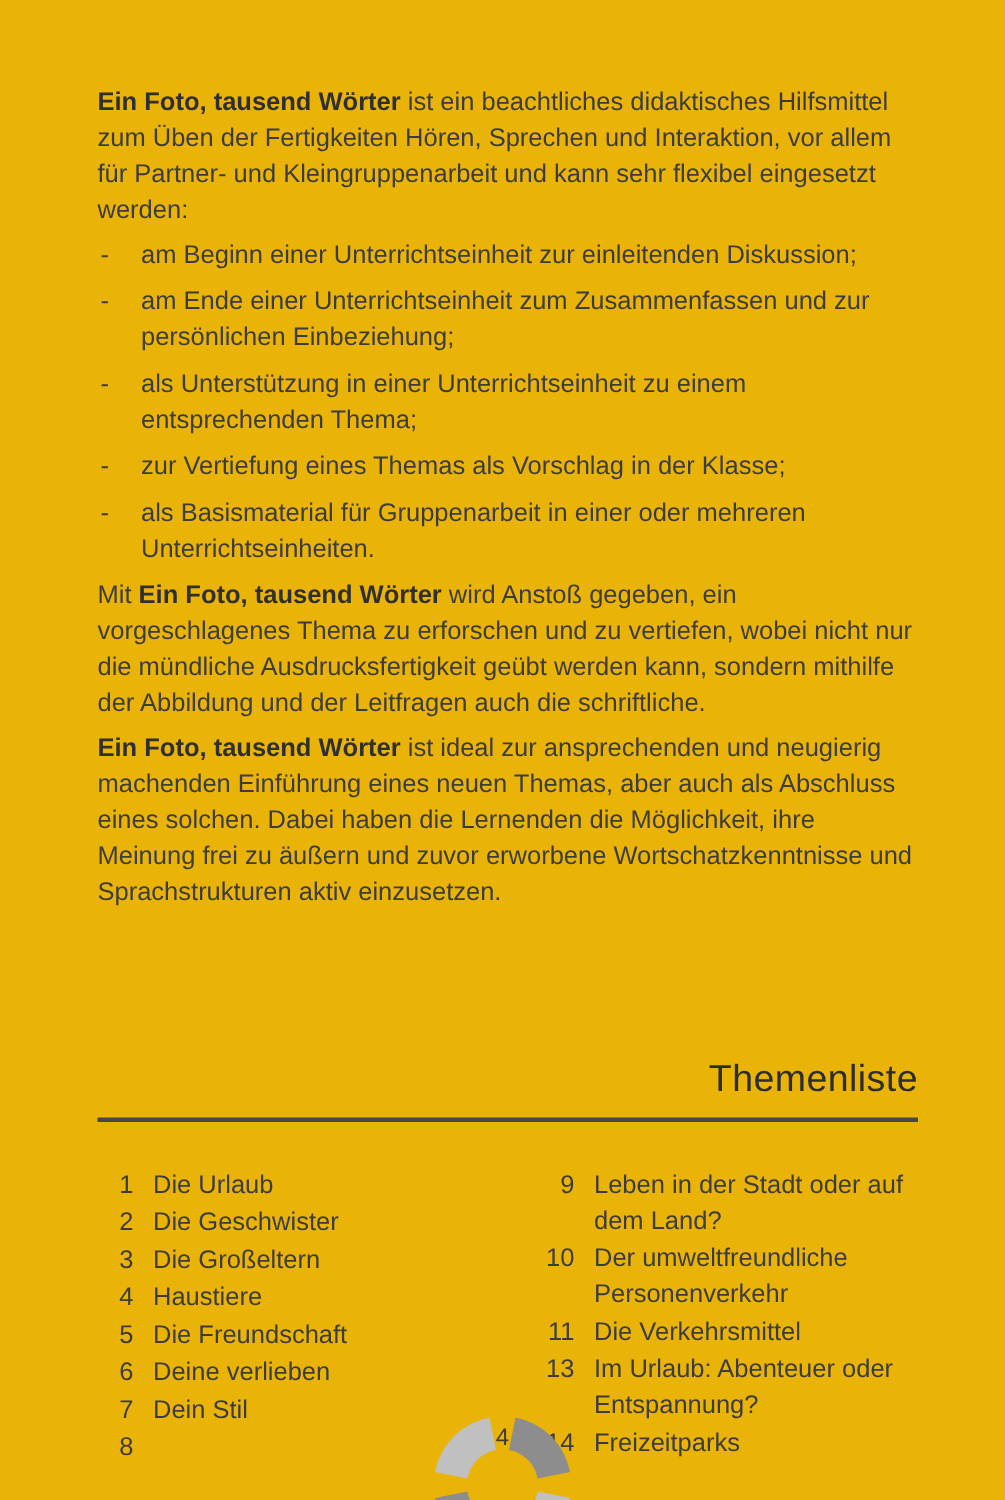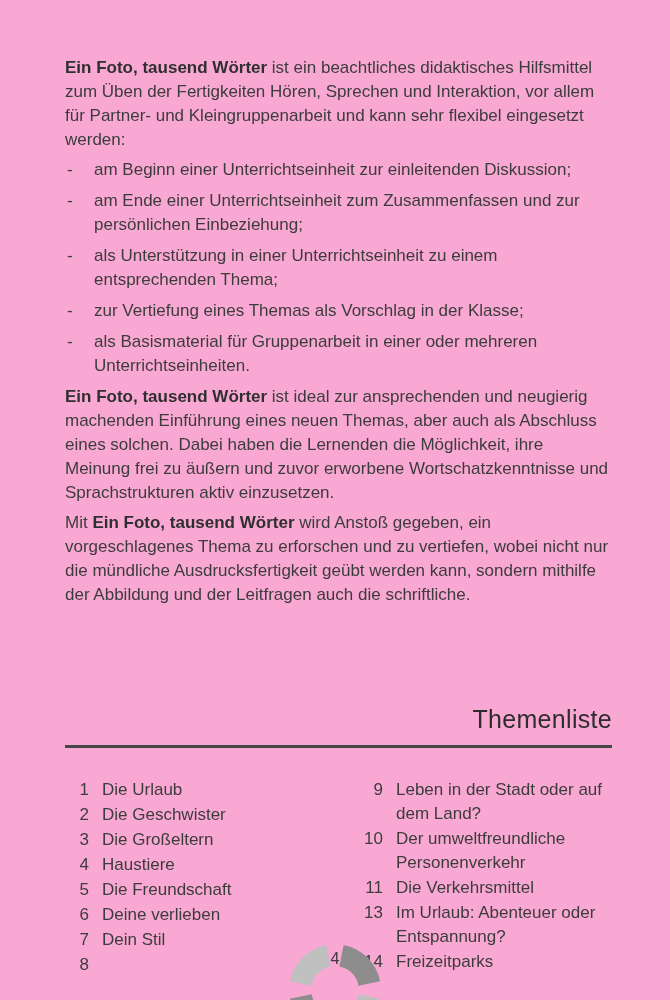--- a/index.html
+++ b/index.html
@@ -1,19 +1,19 @@
 <!DOCTYPE html>
 <html><head>
 <meta charset="utf-8">
 <style>
   html, body { margin:0; padding:0; background:#ffffff; }
   .page {
     position:relative;
     width:670px; height:1000px;
-    background:#f9a8d4;
+    background:#eab308;
     overflow:hidden;
     font-family:"Liberation Sans", sans-serif;
     color:#3c3c3c;
     box-sizing:border-box;
   }
   .content { padding:56px 58px 0 65px; }
   .content p { font-size:17px; line-height:24px; margin:0; }
   .content p strong { color:#2f2f2f; }
   .para-gap { margin-top:6px !important; }
   ul.dash-list { list-style:none; margin:6px 0 6px; padding:0; }
@@ -74,23 +74,23 @@
       <li>
           <span class="dash">-</span>
           <span class="li-text">zur Vertiefung eines Themas als Vorschlag in der Klasse;</span>
         </li>
       <li>
           <span class="dash">-</span>
           <span class="li-text">als Basismaterial für Gruppenarbeit in einer oder mehreren Unterrichtseinheiten.</span>
         </li>
     </ul>
 
+    <p class="para-gap"><span>Mit </span><strong>Ein Foto, tausend Wörter</strong><span> wird Anstoß gegeben, ein vorgeschlagenes Thema zu erforschen und zu vertiefen, wobei nicht nur die mündliche Ausdrucksfertigkeit geübt werden kann, sondern mithilfe der Abbildung und der Leitfragen auch die schriftliche.</span></p>
+
     <p class="para-gap"><strong>Ein Foto, tausend Wörter</strong><span> ist ideal zur ansprechenden und neugierig machenden Einführung eines neuen Themas, aber auch als Abschluss eines solchen. Dabei haben die Lernenden die Möglichkeit, ihre Meinung frei zu äußern und zuvor erworbene Wortschatzkenntnisse und Sprachstrukturen aktiv einzusetzen.</span></p>
-
-    <p class="para-gap"><span>Mit </span><strong>Ein Foto, tausend Wörter</strong><span> wird Anstoß gegeben, ein vorgeschlagenes Thema zu erforschen und zu vertiefen, wobei nicht nur die mündliche Ausdrucksfertigkeit geübt werden kann, sondern mithilfe der Abbildung und der Leitfragen auch die schriftliche.</span></p>
 
     <h1 class="themen-title">Themenliste</h1>
     <hr class="rule">
 
     <div class="columns">
       <div class="col-left">
         <div class="theme-row">
             <span class="theme-num">1</span>
             <span class="theme-label">Die Urlaub</span>
           </div>

